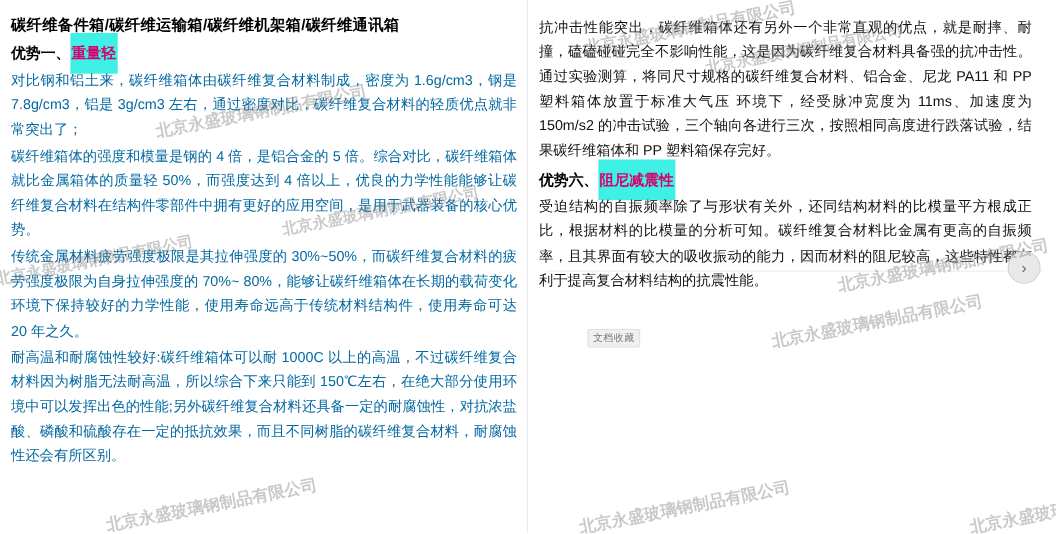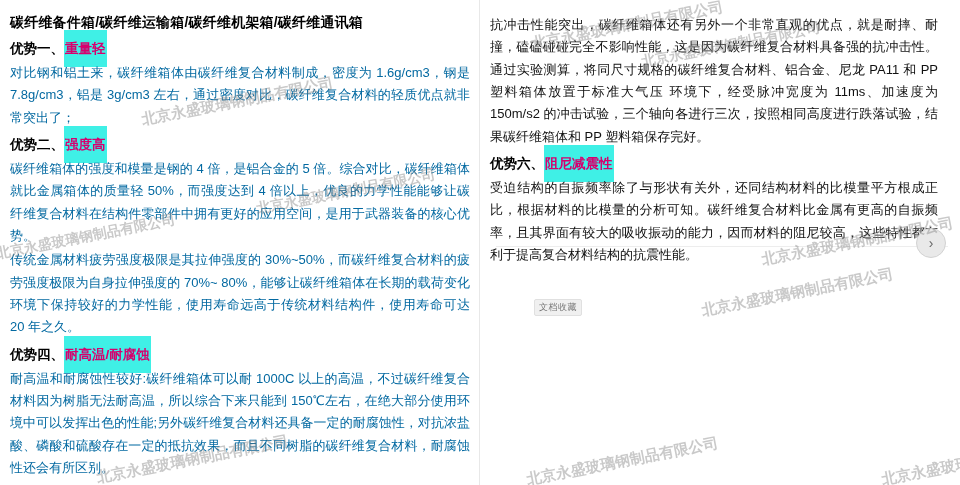--- a/index.html
+++ b/index.html
@@ -149,30 +149,24 @@
   <div class="divider"></div>
 
   <div class="column col-left">
     <div class="title">碳纤维备件箱/碳纤维运输箱/碳纤维机架箱/碳纤维通讯箱</div>
 
     <div class="adv-head">
       <span>优势一、</span><span class="hl">重量轻</span>
     </div>
     <div class="para">对比钢和铝土来，碳纤维箱体由碳纤维复合材料制成，密度为 1.6g/cm3，钢是 7.8g/cm3，铝是 3g/cm3 左右，通过密度对比，碳纤维复合材料的轻质优点就非常突出了；</div>
 
-    <div class="adv-head">
-      <span>优势二、</span><span class="hl">强度高</span>
-    </div>
     <div class="para">碳纤维箱体的强度和模量是钢的 4 倍，是铝合金的 5 倍。综合对比，碳纤维箱体就比金属箱体的质量轻 50%，而强度达到 4 倍以上，优良的力学性能能够让碳纤维复合材料在结构件零部件中拥有更好的应用空间，是用于武器装备的核心优势。</div>
 
     <div class="para">传统金属材料疲劳强度极限是其拉伸强度的 30%~50%，而碳纤维复合材料的疲劳强度极限为自身拉伸强度的 70%~ 80%，能够让碳纤维箱体在长期的载荷变化环境下保持较好的力学性能，使用寿命远高于传统材料结构件，使用寿命可达 20 年之久。</div>
 
-    <div class="adv-head">
-      <span>优势四、</span><span class="hl">耐高温/耐腐蚀</span>
-    </div>
     <div class="para">耐高温和耐腐蚀性较好:碳纤维箱体可以耐 1000C 以上的高温，不过碳纤维复合材料因为树脂无法耐高温，所以综合下来只能到 150℃左右，在绝大部分使用环境中可以发挥出色的性能;另外碳纤维复合材料还具备一定的耐腐蚀性，对抗浓盐酸、磷酸和硫酸存在一定的抵抗效果，而且不同树脂的碳纤维复合材料，耐腐蚀性还会有所区别。</div>
 
   </div>
 
   <div class="column col-right">
     <div class="right-para right-top">抗冲击性能突出，碳纤维箱体还有另外一个非常直观的优点，就是耐摔、耐撞，磕磕碰碰完全不影响性能，这是因为碳纤维复合材料具备强的抗冲击性。通过实验测算，将同尺寸规格的碳纤维复合材料、铝合金、尼龙 PA11 和 PP 塑料箱体放置于标准大气压 环境下，经受脉冲宽度为 11ms、加速度为 150m/s2 的冲击试验，三个轴向各进行三次，按照相同高度进行跌落试验，结果碳纤维箱体和 PP 塑料箱保存完好。</div>
 
     <div class="adv-head">
       <span>优势六、</span><span class="hl">阻尼减震性</span>
     </div>

